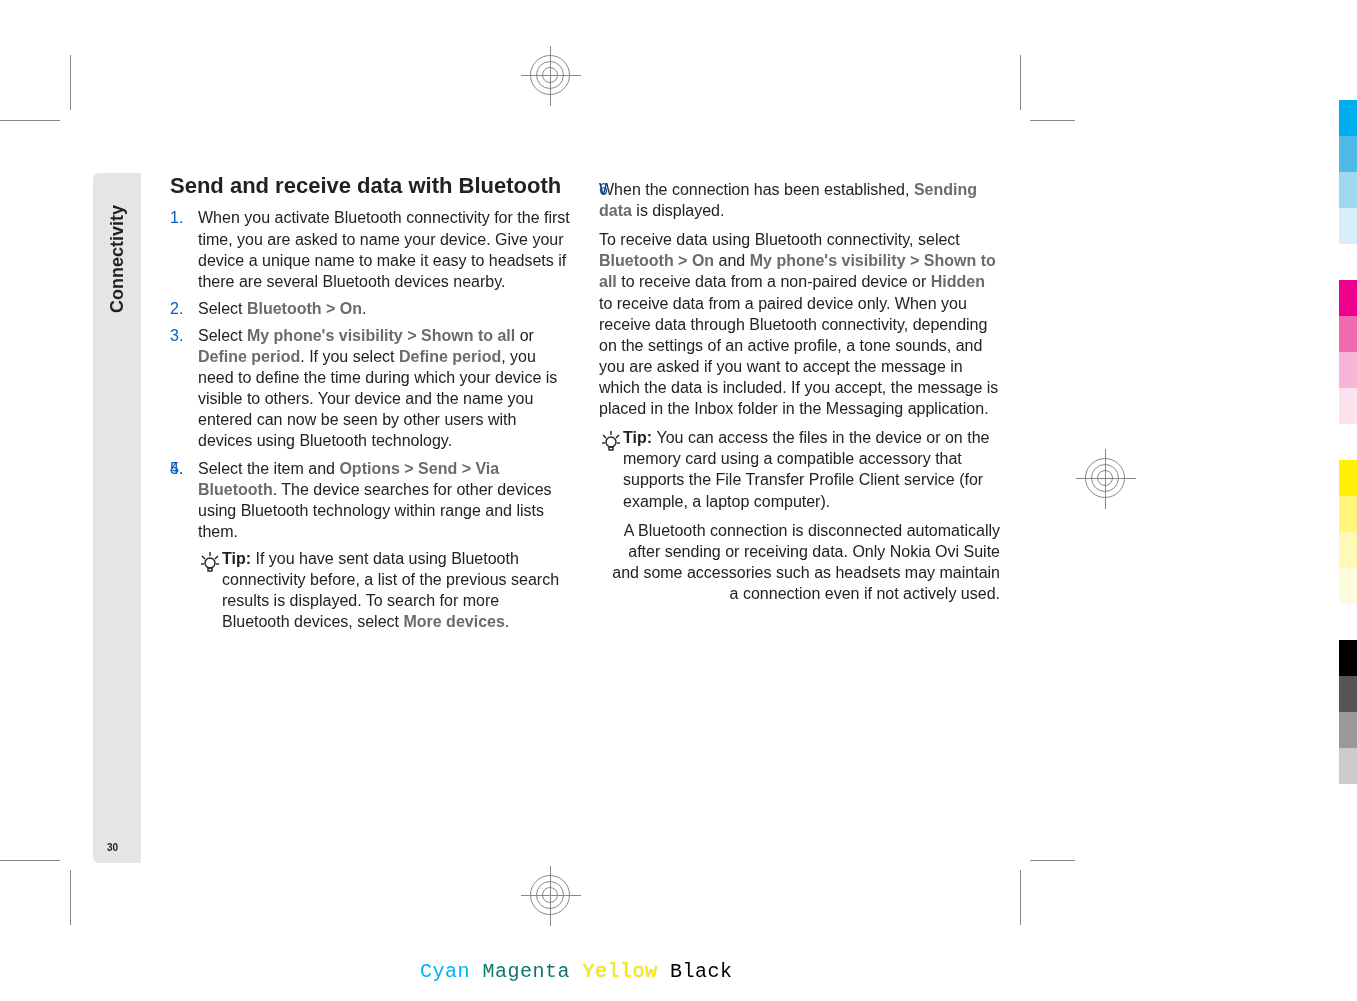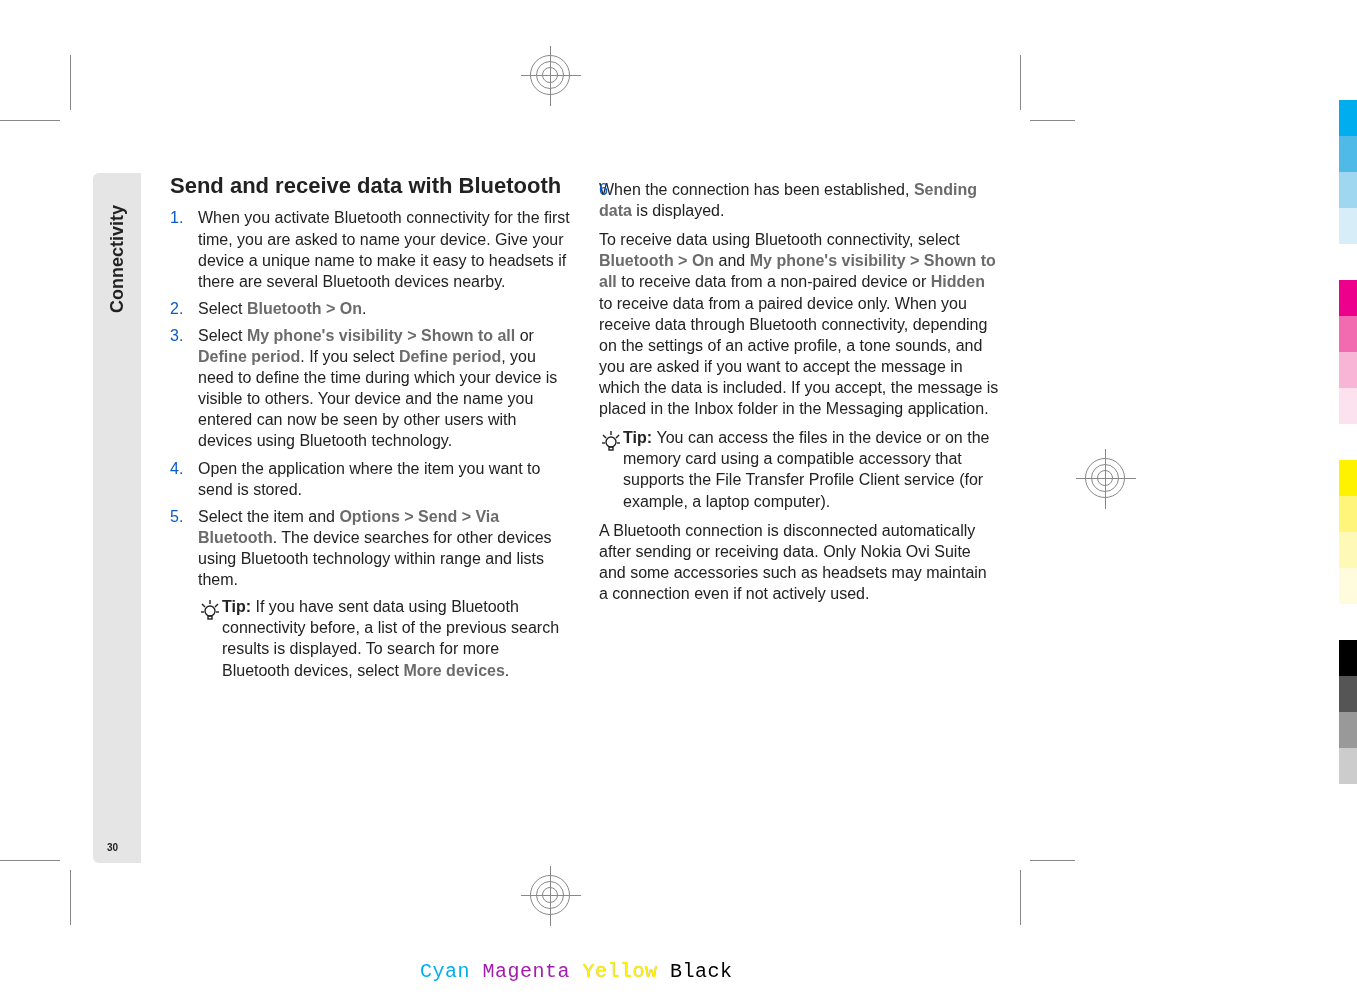--- a/index.html
+++ b/index.html
@@ -179,21 +179,21 @@
 }
 .color-footer {
   position: absolute;
   left: 420px;
   top: 960px;
   font-size: 20px;
   font-family: "Courier New", monospace;
   letter-spacing: 0.5px;
 }
 .cyan-t { color:#00aeef; }
-.magenta-t { color:#a21caf; }
+.magenta-t { color:#0f766e; }
 .yellow-t { color:#fff200; text-shadow: 0 0 1px #999; }
 .black-t { color:#000; }
 </style>
 </head>
 <body>
 
 <div class="page-container">
 
   <div class="crop-mark-top">
     <div class="crop-target">
@@ -235,21 +235,21 @@
     <div class="col">
       <h2>Send and receive data with Bluetooth</h2>
       <ol class="steps">
         <li><span class="num">1.</span><span>When you activate Bluetooth connectivity for the first time, you are asked to name your device. Give your device a unique name to make it easy to headsets if there are several Bluetooth devices nearby.</span></li>
         <li><span class="num">2.</span>
           <span>Select </span><span class="grey-bold">Bluetooth</span><span class="grey-bold"> &gt; </span><span class="grey-bold">On</span><span>.</span>
         </li>
         <li><span class="num">3.</span>
           <span>Select </span><span class="grey-bold">My phone's visibility</span><span class="grey-bold"> &gt; </span><span class="grey-bold">Shown to all</span><span> or </span><span class="grey-bold">Define period</span><span>. If you select </span><span class="grey-bold">Define period</span><span>, you need to define the time during which your device is visible to others. Your device and the name you entered can now be seen by other users with devices using Bluetooth technology.</span>
         </li>
-        <li><span class="num">4.</span><span>Open the application where the item you want to send is stored.</span></li>
+        <li><span class="num">4.</span></li>
         <li><span class="num">5.</span>
           <span>Select the item and </span><span class="grey-bold">Options</span><span class="grey-bold"> &gt; </span><span class="grey-bold">Send</span><span class="grey-bold"> &gt; </span><span class="grey-bold">Via Bluetooth</span><span>. The device searches for other devices using Bluetooth technology within range and lists them.</span>
         </li>
       </ol>
       <div class="tip-block">
         <div class="tip-icon">
           <svg viewBox="0 0 24 24">
               <g stroke="#222" stroke-width="1.4" fill="none">
                 <circle cx="12" cy="13" r="5"></circle>
                 <line x1="12" y1="2" x2="12" y2="6"></line>
@@ -288,21 +288,21 @@
                 <line x1="3" y1="14" x2="6" y2="14"></line>
                 <line x1="21" y1="14" x2="18" y2="14"></line>
                 <rect x="10" y="18" width="4" height="3"></rect>
               </g>
             </svg>
         </div>
         <div class="tip-text">
           <span class="bold">Tip: </span><span>You can access the files in the device or on the memory card using a compatible accessory that supports the File Transfer Profile Client service (for example, a laptop computer).</span>
         </div>
       </div>
-      <p class="para" style="margin-top:8px;">A Bluetooth connection is disconnected automatically after sending or receiving data. Only Nokia Ovi Suite and some accessories such as headsets may maintain a connection even if not actively used.</p>
+      <p class="para" style="margin-top:8px;text-align:right;">A Bluetooth connection is disconnected automatically after sending or receiving data. Only Nokia Ovi Suite and some accessories such as headsets may maintain a connection even if not actively used.</p>
     </div>
   </div>
 </div>
 
 <div class="color-bars" id="color-bars">
     <div style="background: rgb(0, 174, 239);"></div>
     <div style="background: rgb(79, 185, 231);"></div>
     <div style="background: rgb(159, 215, 240);"></div>
     <div style="background: rgb(215, 237, 248);"></div>
     <div style="background: rgb(255, 255, 255);"></div>

